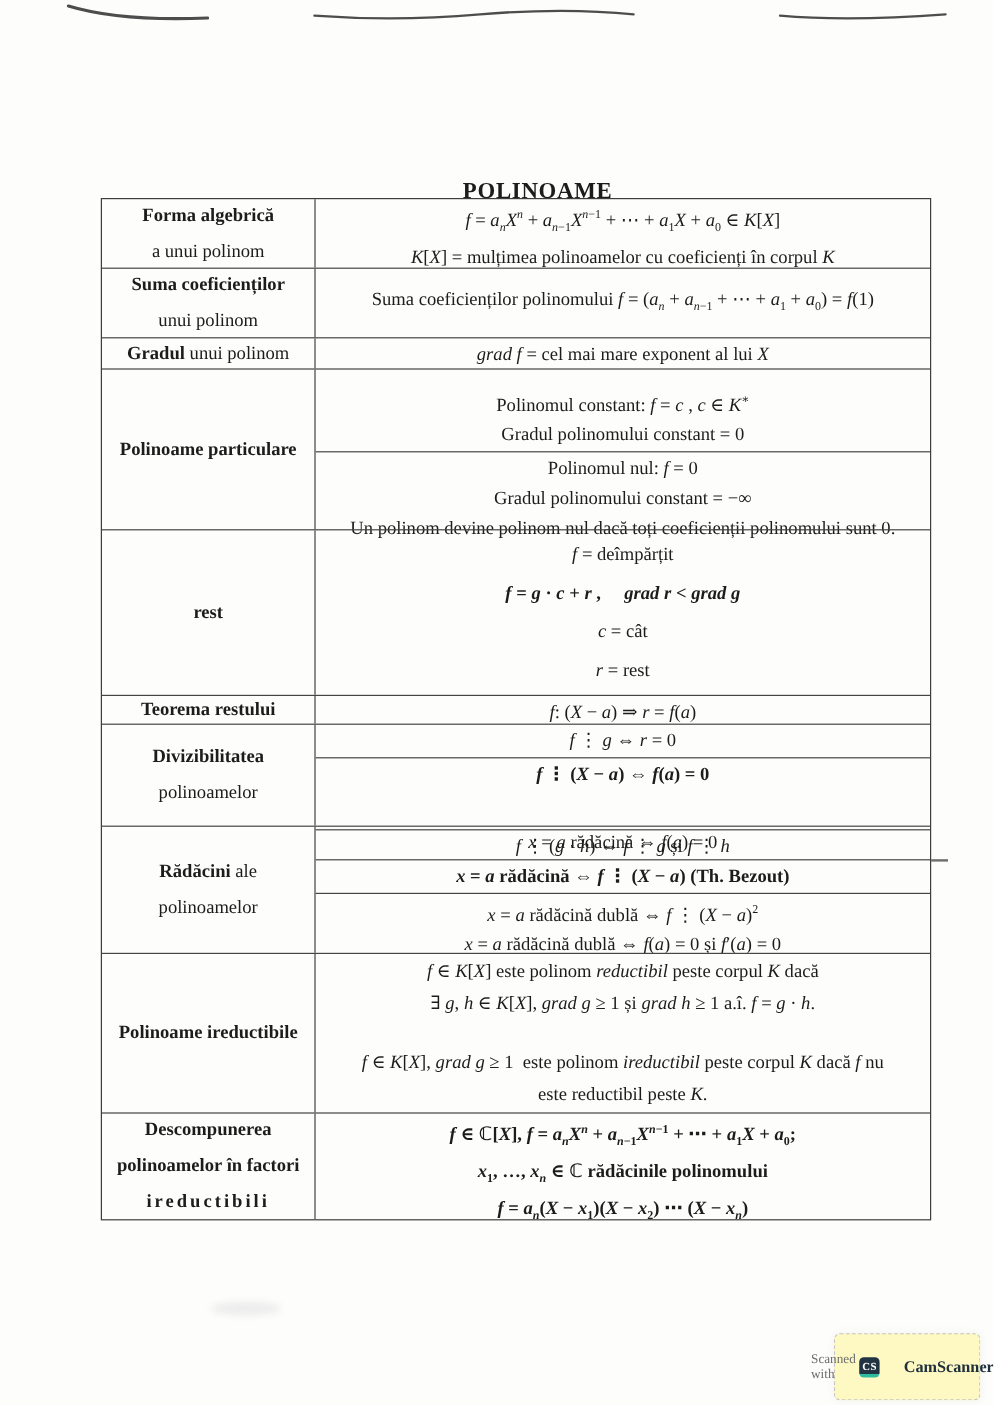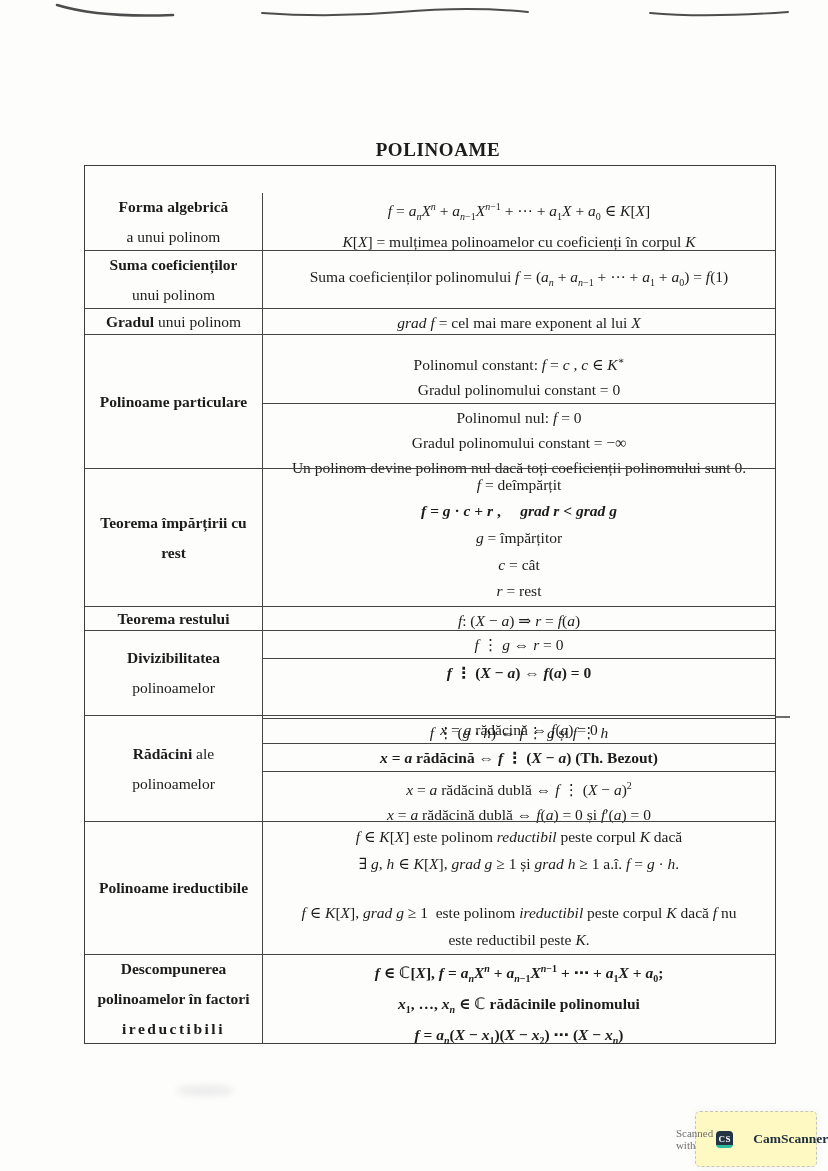--- a/index.html
+++ b/index.html
@@ -8,21 +8,21 @@
   }
   html,body{margin:0;padding:0;background:#ffffff;}
   .page{
     position:relative; width:828px; height:1171px; background:var(--paper);
     font-family:"Liberation Serif","DejaVu Serif","DejaVu Sans",serif;
     color:var(--ink); overflow:hidden;
   }
   .top-artifacts{position:absolute;left:0;top:0;}
   .top-artifacts path{fill:none;stroke:#2e2e2e;stroke-linecap:round;opacity:.85;}
   .title{
-    position:absolute; left:84px; top:131px; width:692px; margin:8px;
+    position:absolute; left:84px; top:131px; width:692px; margin:18px;
     text-align:center; font-size:19px; font-weight:bold; letter-spacing:.6px;
   }
   .ftable{
     position:absolute; left:84px; top:165px; width:692px;
     border:1.6px solid #3d3d3d; box-sizing:border-box;
     display:flex; flex-direction:column; background:transparent;
   }
   .table-row{display:flex; box-sizing:border-box; flex-shrink:0;}
   .table-row + .table-row{border-top:1.4px solid var(--border);}
   .cell-left{
@@ -71,21 +71,21 @@
 
   <svg class="top-artifacts" width="828" height="28" viewBox="0 0 828 28">
     <path d="M57 5 Q 100 18 173 15" stroke-width="2.6"></path>
     <path d="M262 13 Q 330 18 400 12 Q 470 6 528 12" stroke-width="1.9"></path>
     <path d="M650 13 Q 706 18 788 12" stroke-width="1.9"></path>
   </svg>
 
   <h1 class="title">POLINOAME</h1>
 
   <div class="ftable" id="ftable">
-      <div class="table-row" style="height: 57px; margin-top: 27px;">
+      <div class="table-row" style="height: 57px;">
         <div class="cell-left">
           <div class="label-line"><b>Forma algebrică</b></div>
           <div class="label-line">a unui polinom</div>
         </div>
         <div class="cell-right">
           <div class="content-segment" style="flex-grow: 2; flex-basis: 0px;">
             <div class="formula-line"><i>f</i> = <i>a</i><sub><i>n</i></sub><i>X</i><sup><i>n</i></sup> + <i>a</i><sub><i>n</i>−1</sub><i>X</i><sup><i>n</i>−1</sup> + ⋯ + <i>a</i><sub>1</sub><i>X</i> + <i>a</i><sub>0</sub> ∈ <i>K</i>[<i>X</i>]</div>
             <div class="formula-line"><i>K</i>[<i>X</i>] = mulțimea polinoamelor cu coeficienți în corpul <i>K</i></div>
           </div>
         </div>
@@ -122,28 +122,26 @@
           </div>
           <div class="content-segment seg-border" style="flex-grow: 3; flex-basis: 0px;">
             <div class="formula-line">Polinomul nul: <i>f</i> = 0</div>
             <div class="formula-line">Gradul polinomului constant = −∞</div>
             <div class="formula-line">Un polinom devine polinom nul dacă toți coeficienții polinomului sunt 0.</div>
           </div>
         </div>
       </div>
       <div class="table-row" style="height: 138px;">
         <div class="cell-left">
-          <div class="label-line"><b>Teorema împărțirii cu</b></div>
           <div class="label-line"><b>rest</b></div>
         </div>
         <div class="cell-right">
           <div class="content-segment" style="flex-grow: 5; flex-basis: 0px;">
             <div class="formula-line"><i>f</i> = deîmpărțit</div>
             <div class="formula-line"><b><i>f</i> = <i>g</i> · <i>c</i> + <i>r</i> ,&nbsp;&nbsp;&nbsp;&nbsp;&nbsp;<i>grad r</i> &lt; <i>grad g</i></b></div>
-            <div class="formula-line"><i>g</i> = împărțitor</div>
             <div class="formula-line"><i>c</i> = cât</div>
             <div class="formula-line"><i>r</i> = rest</div>
           </div>
         </div>
       </div>
       <div class="table-row" style="height: 24px;">
         <div class="cell-left">
           <div class="label-line"><b>Teorema restului</b></div>
         </div>
         <div class="cell-right">

